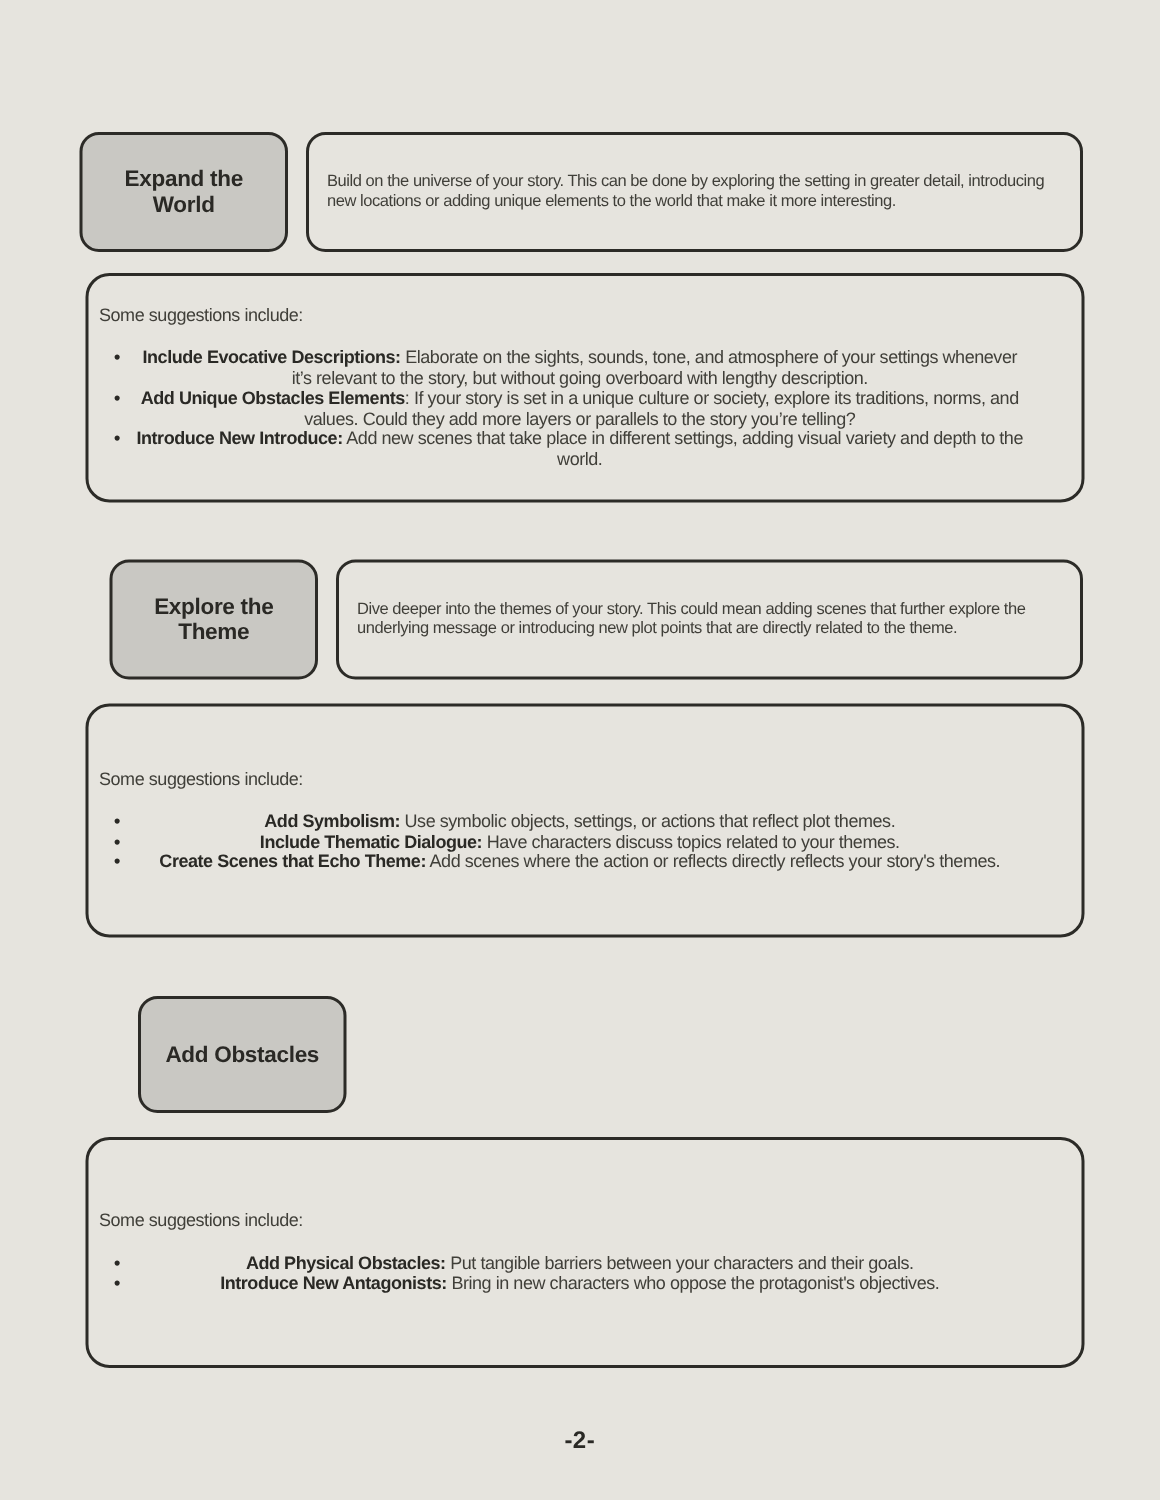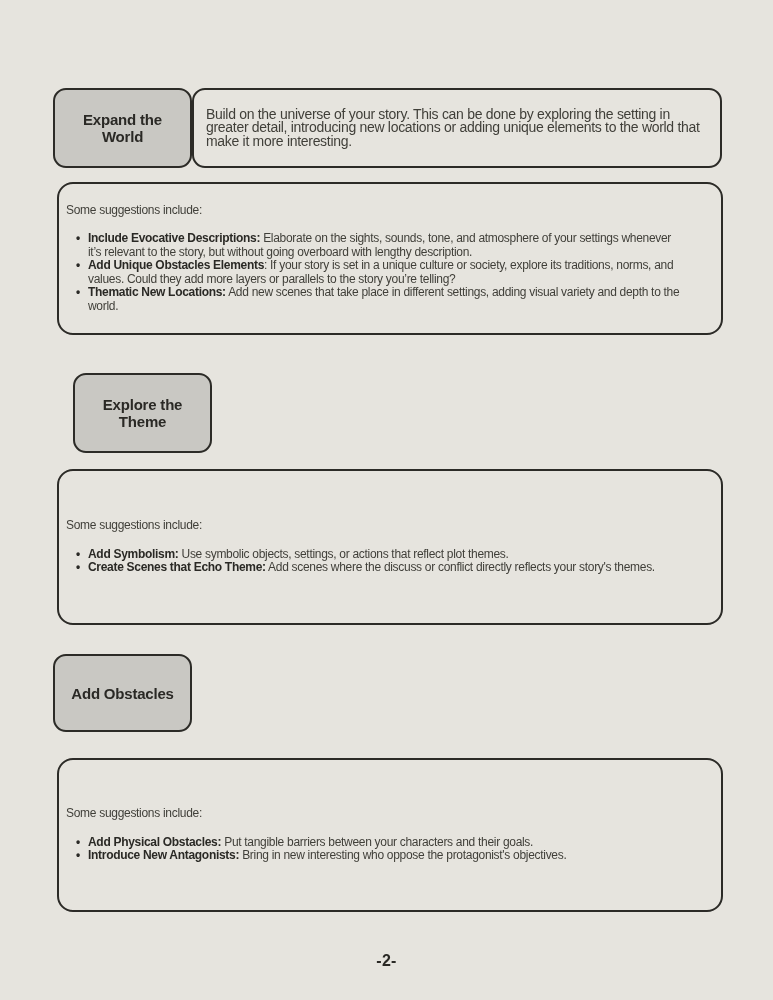--- a/index.html
+++ b/index.html
@@ -14,22 +14,22 @@
     background: #e6e4de;
     font-family: "Liberation Sans", sans-serif;
     color: #403f39;
     overflow: hidden;
   }
   .section-row {
     position: absolute;
     left: 53px;
     right: 51px;
     display: flex;
-    gap: 0;
-    align-items: flex-start;
+    gap: 12px;
+    align-items: flex-end;
   }
   .row-1 { top: 88px;  height: 80px; }
   .row-2 { top: 373px; height: 80px; padding-left: 20px; }
   .row-3 { top: 654px; height: 88px; }
   .label-box {
     width: 139px;
     height: 100%;
     flex-shrink: 0;
     box-sizing: border-box;
     background: #c9c8c3;
@@ -39,31 +39,31 @@
     align-items: center;
     justify-content: center;
     text-align: center;
     font-weight: bold;
     font-size: 15px;
     line-height: 17px;
     letter-spacing: -0.2px;
     color: #2a2925;
     padding: 0 14px;
   }
-  .row-3 .label-box { height: 78px; }
+  .row-3 .label-box { height: 78px; margin-left: 39px; }
   .desc-box {
     flex: 1;
     height: 100%;
     box-sizing: border-box;
     border: 2px solid #2c2b27;
     border-radius: 13px;
     display: flex;
     align-items: center;
     padding: 0 14px 0 12px;
-    font-size: 14px;
+    font-size: 11px;
     line-height: 13.5px;
     letter-spacing: -0.3px;
   }
   .sugg-box {
     position: absolute;
     left: 57px;
     width: 666px;
     box-sizing: border-box;
     border: 2px solid #2c2b27;
     border-radius: 16px;
@@ -77,21 +77,21 @@
   }
   .sugg-1 { top: 182px; height: 153px; }
   .sugg-2 { top: 469px; height: 156px; }
   .sugg-3 { top: 758px; height: 154px; }
   .sugg-intro { margin: 0; }
   .sugg-list {
     list-style: none;
     margin: 15px 0 0 0;
     padding: 0 0 0 22px;
   }
-  .sugg-list li { position: relative; }
+  .sugg-list li { position: relative; text-align: center; }
   .sugg-list li::before {
     content: "\2022";
     position: absolute;
     left: -12px;
     top: 0;
     font-weight: bold;
     color: #2a2925;
   }
   .lead { font-weight: bold; color: #2a2925; }
   .page-footer {
@@ -118,47 +118,51 @@
     <div class="desc-box">
       <span>Build on the universe of your story. This can be done by exploring the setting in greater detail, introducing new locations or adding unique elements to the world that make it more interesting.</span>
     </div>
   </div>
 
   <div class="sugg-box sugg-1">
     <p class="sugg-intro">Some suggestions include:</p>
     <ul class="sugg-list">
       <li><span class="lead">Include Evocative Descriptions:</span><span> Elaborate on the sights, sounds, tone, and atmosphere of your settings whenever it’s relevant to the story, but without going overboard with lengthy description.</span></li>
       <li><span class="lead">Add Unique Obstacles Elements</span><span>: If your story is set in a unique culture or society, explore its traditions, norms, and values. Could they add more layers or parallels to the story you’re telling?</span></li>
-      <li><span class="lead">Thematic New Locations:</span><span> Add new scenes that take place in different settings, adding visual variety and depth to the world.</span></li>
+      <li><span class="lead">Introduce New Introduce:</span><span> Add new scenes that take place in different settings, adding visual variety and depth to the world.</span></li>
     </ul>
   </div>
 
   <div class="section-row row-2">
     <div class="label-box">
       <span>Explore the Theme</span>
     </div>
+    <div class="desc-box">
+      <span>Dive deeper into the themes of your story. This could mean adding scenes that further explore the underlying message or introducing new plot points that are directly related to the theme.</span>
+    </div>
   </div>
 
   <div class="sugg-box sugg-2">
     <p class="sugg-intro">Some suggestions include:</p>
     <ul class="sugg-list">
       <li><span class="lead">Add Symbolism:</span><span> Use symbolic objects, settings, or actions that reflect plot themes.</span></li>
-      <li><span class="lead">Create Scenes that Echo Theme:</span><span> Add scenes where the discuss or conflict directly reflects your story's themes.</span></li>
+      <li><span class="lead">Include Thematic Dialogue:</span><span> Have characters discuss topics related to your themes.</span></li>
+      <li><span class="lead">Create Scenes that Echo Theme:</span><span> Add scenes where the action or reflects directly reflects your story's themes.</span></li>
     </ul>
   </div>
 
   <div class="section-row row-3">
     <div class="label-box">
       <span>Add Obstacles</span>
     </div>
   </div>
 
   <div class="sugg-box sugg-3">
     <p class="sugg-intro">Some suggestions include:</p>
     <ul class="sugg-list">
       <li><span class="lead">Add Physical Obstacles:</span><span> Put tangible barriers between your characters and their goals.</span></li>
-      <li><span class="lead">Introduce New Antagonists:</span><span> Bring in new interesting who oppose the protagonist's objectives.</span></li>
+      <li><span class="lead">Introduce New Antagonists:</span><span> Bring in new characters who oppose the protagonist's objectives.</span></li>
     </ul>
   </div>
 
   <div class="page-footer">-2-</div>
 
 </div>
 
 </body></html>

